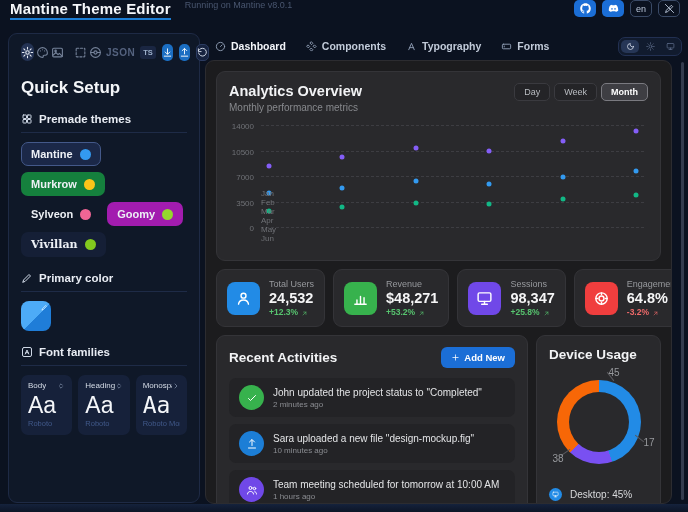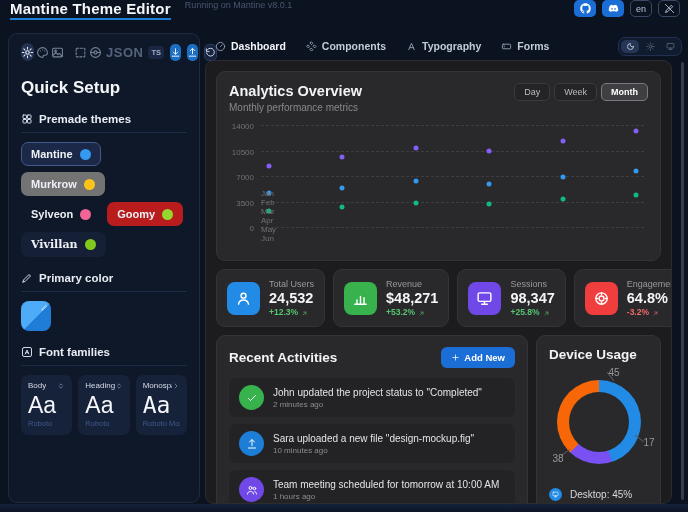--- a/index.html
+++ b/index.html
@@ -24,37 +24,37 @@
   .hbtn svg { width:11px; height:11px; }
 
   
   .sidebar { position:absolute; left:8px; top:33px; width:192px; height:470px; background:#0f1828; border:1px solid #1e2a45; border-radius:9px; padding:9px 12px; }
   .side-toolbar { display:flex; align-items:center; gap:2px; }
   .tbtn { width:20px; height:18px; display:flex; align-items:center; justify-content:center; color:#76839a; background:transparent; border:none; cursor:pointer; border-radius:10px; }
   .tbtn svg { width:13px; height:13px; }
   .tbtn.active { background:#243354; color:#e9eef7; width:26px; }
   .tb-divider { width:1px; height:12px; background:#273350; margin:0 3px; }
   .tb-spacer { flex:1; }
-  .json-label { font-size:13px; color:#54627e; letter-spacing:.5px; font-weight:700; }
+  .json-label { font-size:10px; color:#54627e; letter-spacing:.5px; font-weight:700; }
   .ts-badge { font-size:7.5px; font-weight:700; color:#9db0cc; background:#1a2642; border-radius:3px; padding:2px 3px; margin-left:3px; }
   .mini-btn { width:19px; height:17px; border-radius:5px; border:none; display:flex; align-items:center; justify-content:center; margin-left:4px; cursor:pointer; }
   .mini-btn.blue { background:#1b6ec2; color:#fff; }
   .mini-btn.darkb { background:#17233f; border:1px solid #2c3c61; color:#dbe3f0; }
   .mini-btn svg { width:11px; height:11px; }
 
   .sidebar h2 { font-size:17px; font-weight:700; color:#f3f5f8; margin:17px 0 2px; }
   .sec-head { margin-top:15px; display:flex; align-items:center; gap:6px; font-size:11.5px; font-weight:700; color:#e8ecf3; }
   .sec-head svg { width:12px; height:12px; color:#cfd8e6; }
   .sec-divider { height:1px; background:#1e2b47; margin:7px 0 9px; }
 
   .chip-list { display:flex; flex-wrap:wrap; gap:6px; }
-  .chip { display:inline-flex; align-items:center; gap:7px; padding:5px 9px; border-radius:7px; background:#737373; border:1px solid transparent; font-size:11px; font-weight:700; color:#edf0f5; cursor:pointer; }
+  .chip { display:inline-flex; align-items:center; gap:7px; padding:5px 9px; border-radius:7px; background:#15803d; border:1px solid transparent; font-size:11px; font-weight:700; color:#edf0f5; cursor:pointer; }
   .chip.selected { background:#1b2848; border-color:#44598a; }
   .chip.plain { background:transparent; }
-  .chip.purple { background:#b91c1c; }
+  .chip.purple { background:#a21caf; }
   .chip.serif { font-family:"DejaVu Serif", serif; font-weight:600; background:#151f36; }
   .chip .dot { width:11px; height:11px; border-radius:50%; }
 
   .swatch { width:30px; height:30px; border-radius:8px; margin-top:2px; position:relative; background:linear-gradient(135deg,#4dabf7 0 52%,#1f7dd8 52%); cursor:pointer; }
   .swatch svg { position:absolute; top:3px; right:3px; width:7px; height:7px; color:rgba(255,255,255,.95); }
 
   .font-row { display:flex; gap:6px; margin-top:2px; }
   .fcard { flex:1; background:#16213a; border-radius:7px; padding:6px 7px 7px; cursor:pointer; min-width:0; }
   .fcard-top { display:flex; justify-content:space-between; align-items:center; }
   .fcard-top .flabel { font-size:8px; color:#d4dbe6; white-space:nowrap; overflow:hidden; }

